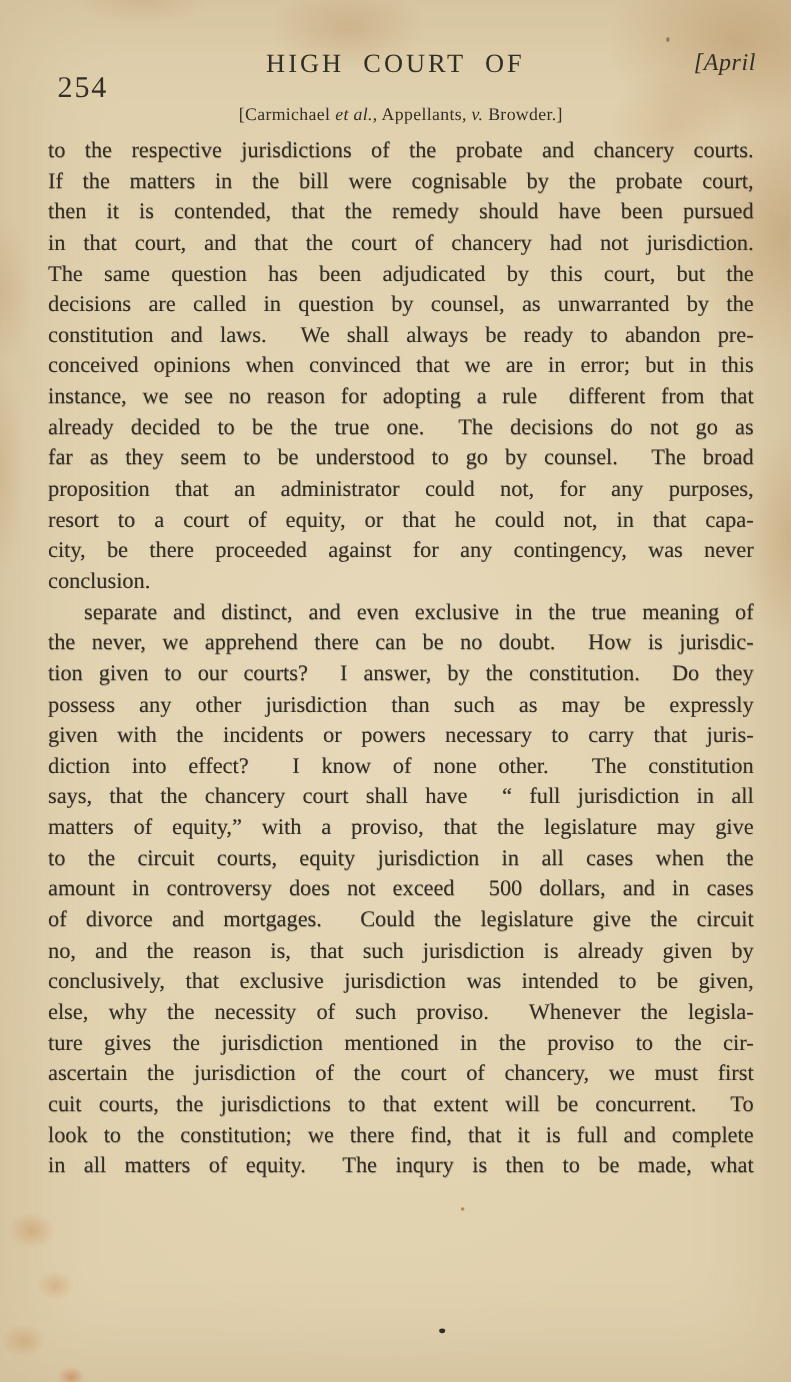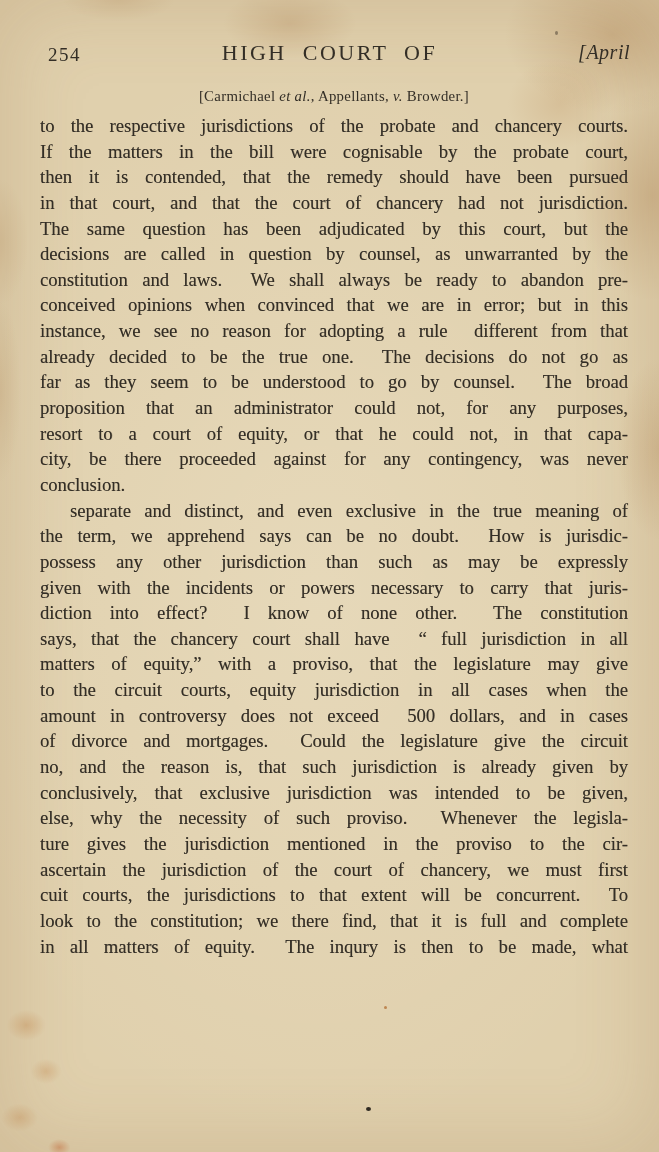--- a/index.html
+++ b/index.html
@@ -25,22 +25,22 @@
       radial-gradient(ellipse 28px 22px at 4% 89%, rgba(193,128,66,0.35), rgba(193,128,66,0) 70%),
       radial-gradient(ellipse 22px 18px at 7% 93%, rgba(193,128,66,0.30), rgba(193,128,66,0) 70%),
       radial-gradient(ellipse 26px 20px at 3% 97%, rgba(193,128,66,0.30), rgba(193,128,66,0) 70%),
       radial-gradient(ellipse 16px 12px at 9% 99.6%, rgba(198,100,50,0.45), rgba(198,100,50,0) 70%),
       radial-gradient(ellipse 500px 700px at 48% 52%, rgba(255,250,235,0.20), rgba(255,250,235,0) 80%);
     background-color: #e0d0ad;
     box-shadow: inset 0 0 70px 15px rgba(150,110,65,0.18);
   }
   .header { position: absolute; top: 40px; left: 0; right: 0; height: 26px; }
   .pagenum {
-    position: absolute; left: 48px; top: 4px;
-    font-size: 19px; letter-spacing: 1.5px;
+    position: absolute; left: 48px; top: 20px;
+    font-size: 25px; letter-spacing: 1.5px;
   }
   .running-title {
     position: absolute; left: 0; right: 0; top: 0;
     text-align: center;
     font-size: 22px; letter-spacing: 2.5px; word-spacing: 8px;
   }
   .term-date {
     position: absolute; right: 29px; top: 1px;
     font-style: italic; font-size: 20px; letter-spacing: 0.5px;
   }
@@ -92,21 +92,22 @@
         <div class="line">instance, we see no reason for adopting a rule  different from that</div>
         <div class="line">already decided to be the true one.  The decisions do not go as</div>
         <div class="line">far as they seem to be understood to go by counsel.  The broad</div>
         <div class="line">proposition that an administrator could not, for any purposes,</div>
         <div class="line">resort to a court of equity, or that he could not, in that capa-</div>
         <div class="line">city, be there proceeded against for any contingency, was never</div>
         <div class="line">conclusion.</div>
       </div>
     <div class="para para-2">
         <div class="line">separate and distinct, and even exclusive in the true meaning of</div>
-        <div class="line">the term, we apprehend says can be no doubt.  How is jurisdic-</div>
+        <div class="line">the never, we apprehend there can be no doubt.  How is jurisdic-</div>
+        <div class="line">tion given to our courts?  I answer, by the constitution.  Do they</div>
         <div class="line">possess any other jurisdiction than such as may be expressly</div>
         <div class="line">given with the incidents or powers necessary to carry that juris-</div>
         <div class="line">diction into effect?  I know of none other.  The constitution</div>
         <div class="line">says, that the chancery court shall have  “ full jurisdiction in all</div>
         <div class="line">matters of equity,” with a proviso, that the legislature may give</div>
         <div class="line">to the circuit courts, equity jurisdiction in all cases when the</div>
         <div class="line">amount in controversy does not exceed  500 dollars, and in cases</div>
         <div class="line">of divorce and mortgages.  Could the legislature give the circuit</div>
         <div class="line">no, and the reason is, that such jurisdiction is already given by</div>
         <div class="line">conclusively, that exclusive jurisdiction was intended to be given,</div>

